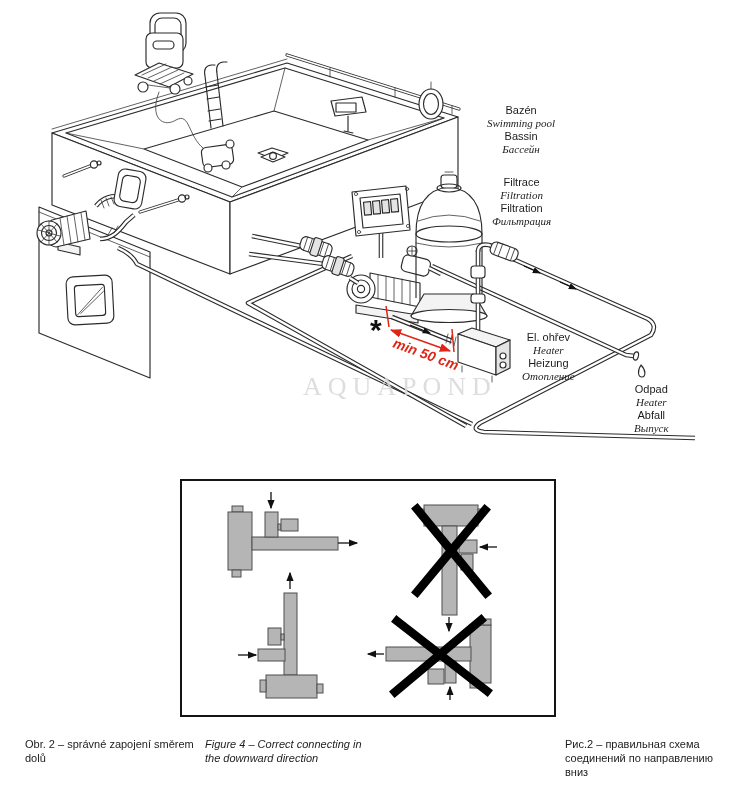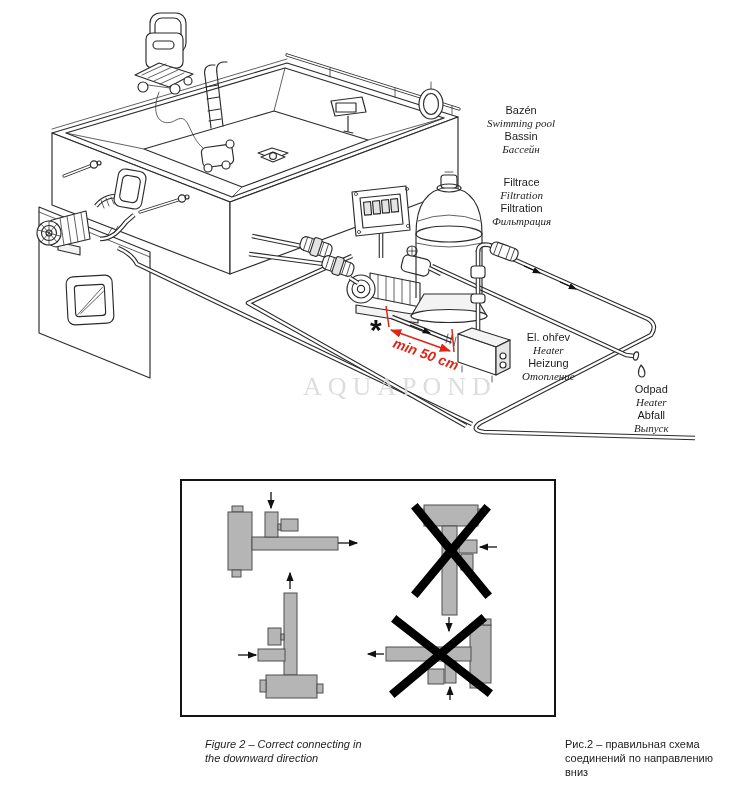--- a/index.html
+++ b/index.html
@@ -338,16 +338,17 @@
         <rect class="gfill" x="204" y="166" width="85" height="14"></rect>
         <rect class="gfill" x="246" y="188" width="16" height="15"></rect>
         <rect class="gfill" x="263" y="180" width="11" height="22"></rect>
         <line class="farr" x1="202" y1="173" x2="186" y2="173" marker-end="url(#ab)"></line>
         <line class="farr" x1="268" y1="219" x2="268" y2="206" marker-end="url(#ab)"></line>
         <path class="xcross" d="M215,140 L305,210 M299,139 L213,211"></path>
       </g>
     </svg>
   </div>
 
-  <div class="caption it" style="left:205px;width:172px;">Figure 2 – Correct connecting in the downward direction</div>
+  <div class="caption" style="left:25px;width:178px;">Obr. 2 – správné zapojení směrem dolů</div>
+  <div class="caption it" style="left:205px;width:172px;">Figure 4 – Correct connecting in the downward direction</div>
   <div class="caption" style="left:565px;width:165px;">Рис.2 – правильная схема соединений по направлению вниз</div>
 
 </div>
 
 </body></html>

